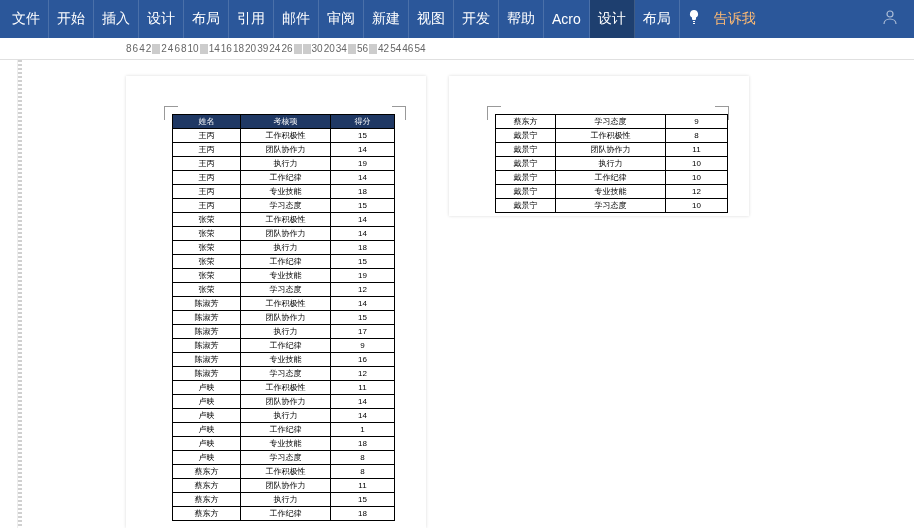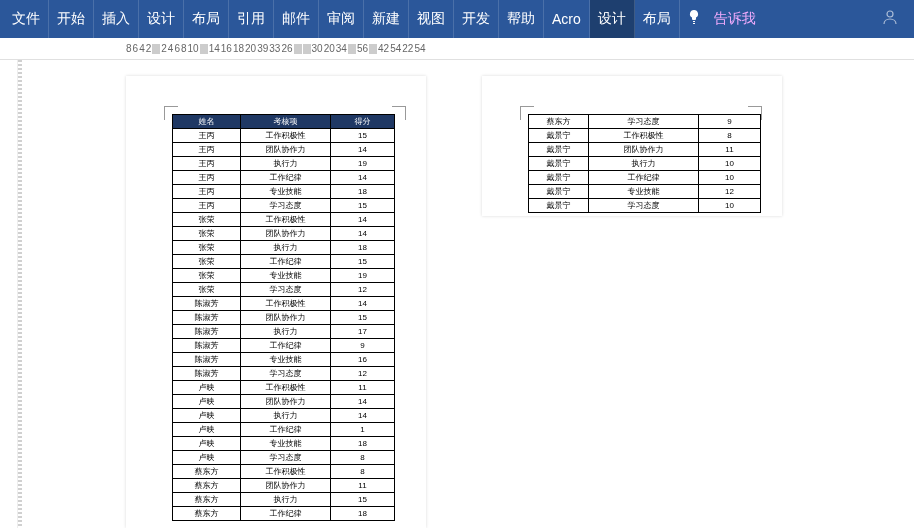--- a/index.html
+++ b/index.html
@@ -1,25 +1,25 @@
 <!DOCTYPE html>
 <html><head>
 <meta charset="utf-8">
 <style>
 *{margin:0;padding:0;box-sizing:border-box}
 body{font-family:"Microsoft YaHei",sans-serif;background:#fff;overflow:hidden;width:914px;height:528px}
 .ribbon{background:#2b579a;height:38px;display:flex;align-items:center;padding:4px 4px}
 .tab{color:#fff;font-size:14px;padding:0 8px;height:38px;display:flex;align-items:center;cursor:pointer;border-right:1px solid rgba(255,255,255,0.15)}
 .tab.active{background:#1e3f6f}
 .bulb{color:#fff;margin-left:6px;margin-right:4px}
-.tellme{color:#f0abfc;font-size:14px;padding:0 8px}
+.tellme{color:#fdba74;font-size:14px;padding:0 8px}
 .user{margin-left:auto;margin-right:10px;color:rgba(255,255,255,0.7);font-size:18px}
 .ruler{height:22px;background:#fff;display:flex;align-items:center;position:relative;border-bottom:1px solid #e0e0e0;padding-left:126px}
 .ruler-num{font-size:10px;color:#666;margin-right:1px;font-family:Arial}
-.workspace{background:#fff;height:468px;display:flex;padding:16px 0 0 126px;gap:56px;position:relative}
+.workspace{background:#fff;height:468px;display:flex;padding:16px 0 0 126px;gap:23px;position:relative}
 .vruler{position:absolute;left:0;top:0;width:18px;height:100%;background:#fff;border-right:1px solid #eee}
 .vruler2{position:absolute;left:18px;top:0;width:4px;height:100%;background:repeating-linear-gradient(#d0d0d0 0,#d0d0d0 2px,#fff 2px,#fff 4px)}
 .page{background:#fff;box-shadow:0 0 3px rgba(0,0,0,0.15);position:relative}
 .page1{width:300px;height:452px;padding:38px 0 0 46px}
 .page2{width:300px;height:140px;padding:38px 0 0 46px}
 .corner{position:absolute;width:14px;height:14px}
 .corner.tl{top:30px;left:38px;border-left:1px solid #999;border-top:1px solid #999}
 .corner.tr{top:30px;right:20px;border-right:1px solid #999;border-top:1px solid #999}
 table{border-collapse:collapse;font-size:8px}
 th,td{border:1px solid #000;text-align:center;padding:1px 2px;height:13px;line-height:11px}
@@ -70,33 +70,33 @@
     <span class="ruler-num">4</span>
     <span class="ruler-num">6</span>
     <span class="ruler-num">8</span>
     <span class="ruler-num">10</span>
     <span class="ruler-num" style="background: rgb(204, 204, 204); width: 8px; height: 10px;"></span>
     <span class="ruler-num">14</span>
     <span class="ruler-num">16</span>
     <span class="ruler-num">18</span>
     <span class="ruler-num">20</span>
     <span class="ruler-num">39</span>
-    <span class="ruler-num">33</span>
+    <span class="ruler-num">24</span>
     <span class="ruler-num">26</span>
     <span class="ruler-num" style="background: rgb(204, 204, 204); width: 8px; height: 10px;"></span>
     <span class="ruler-num" style="background: rgb(204, 204, 204); width: 8px; height: 10px;"></span>
     <span class="ruler-num">30</span>
     <span class="ruler-num">20</span>
     <span class="ruler-num">34</span>
     <span class="ruler-num" style="background: rgb(204, 204, 204); width: 8px; height: 10px;"></span>
     <span class="ruler-num">56</span>
     <span class="ruler-num" style="background: rgb(204, 204, 204); width: 8px; height: 10px;"></span>
     <span class="ruler-num">42</span>
     <span class="ruler-num">54</span>
-    <span class="ruler-num">22</span>
+    <span class="ruler-num">46</span>
     <span class="ruler-num">54</span>
   </div>
 
 <div class="workspace">
   <div class="vruler"></div>
   <div class="vruler2"></div>
 
   <div class="page page1">
     <div class="corner tl"></div>
     <div class="corner tr"></div>

